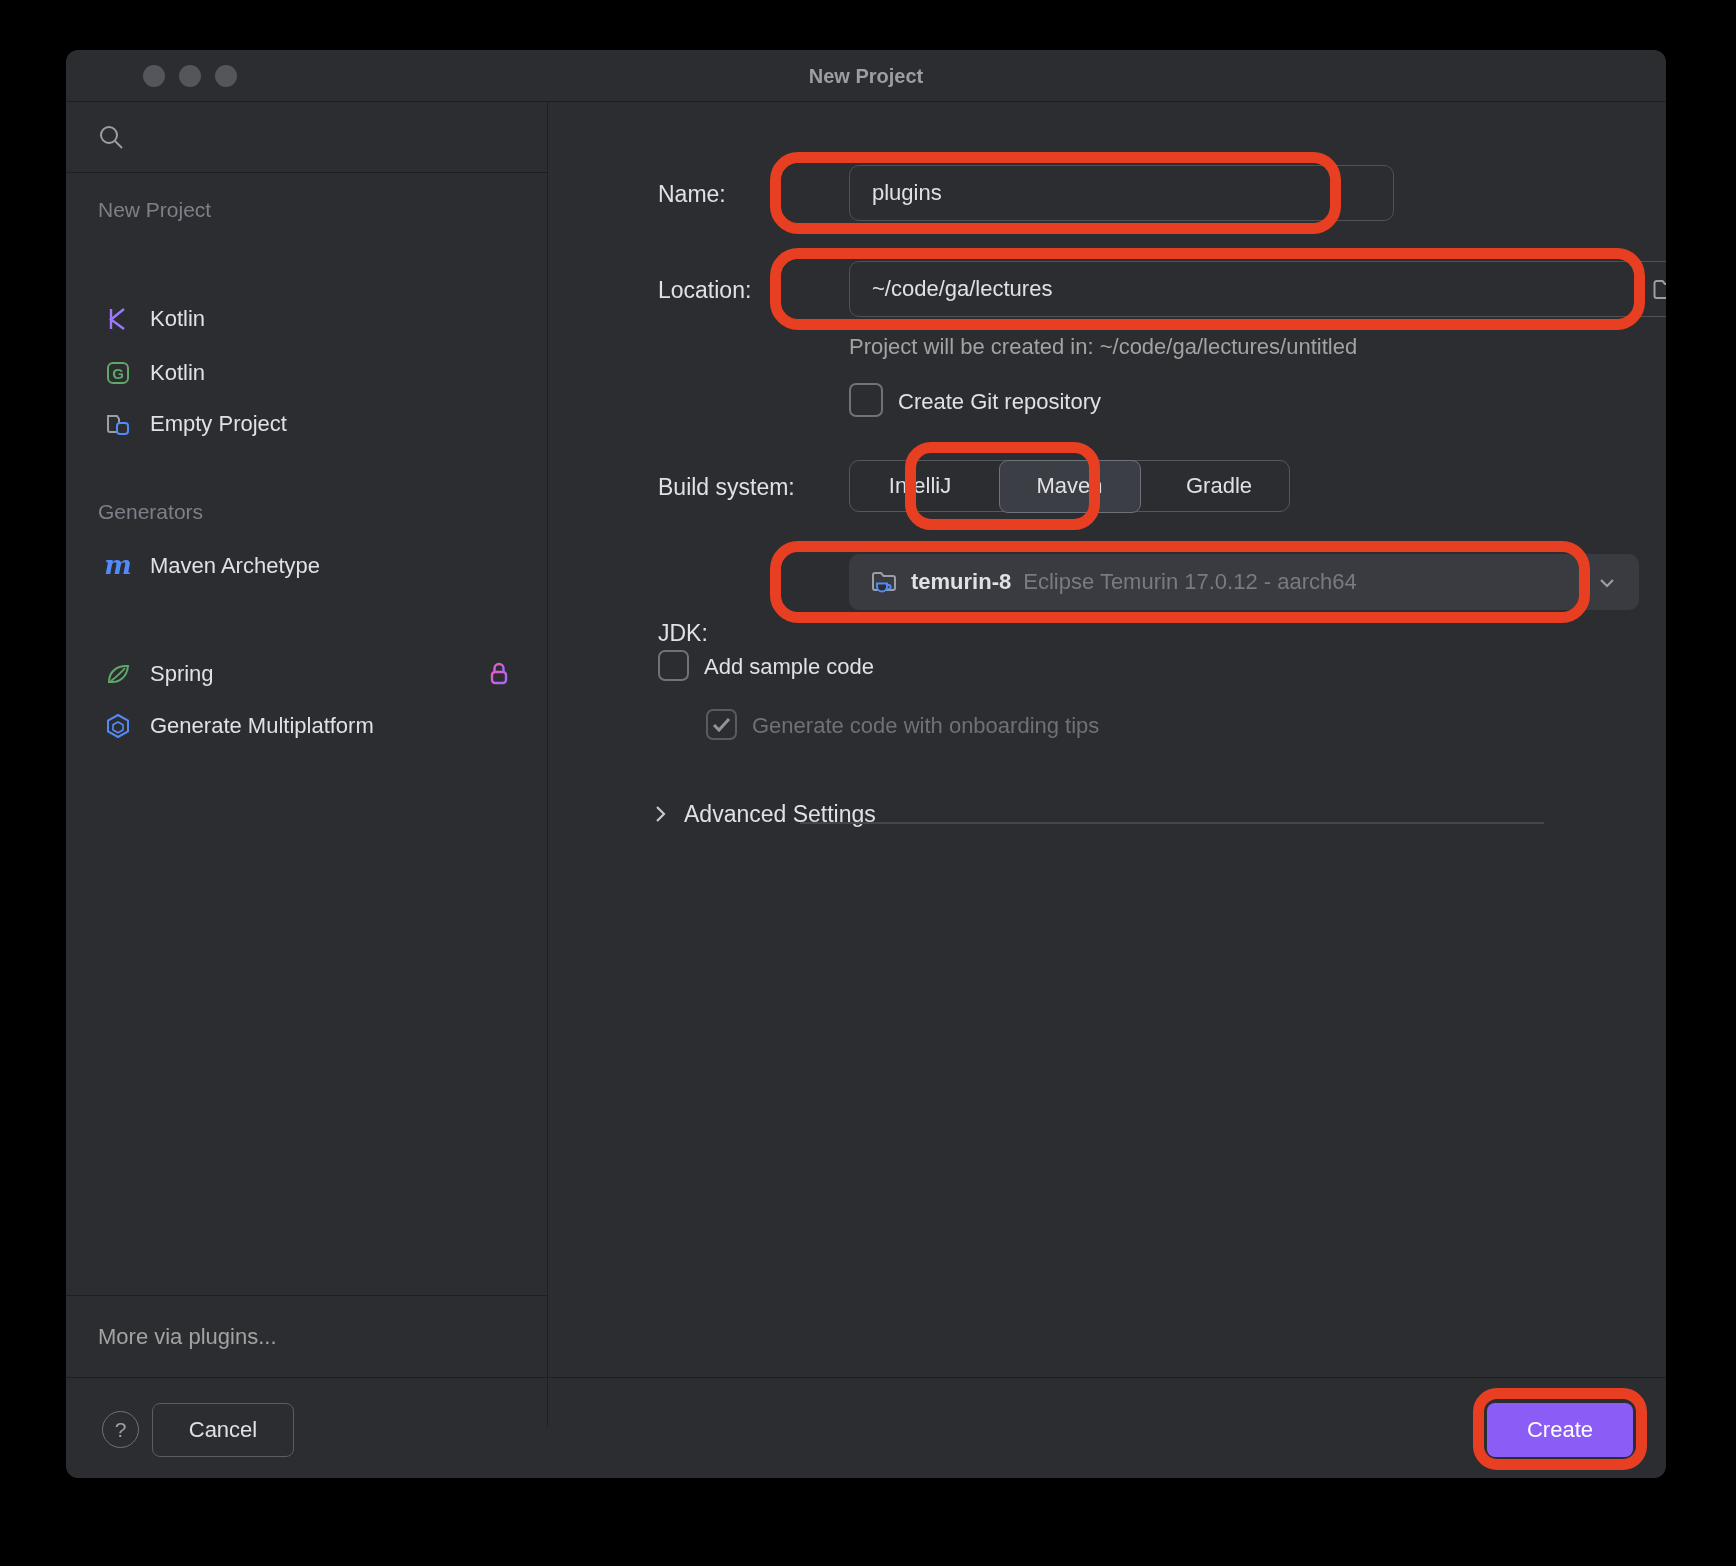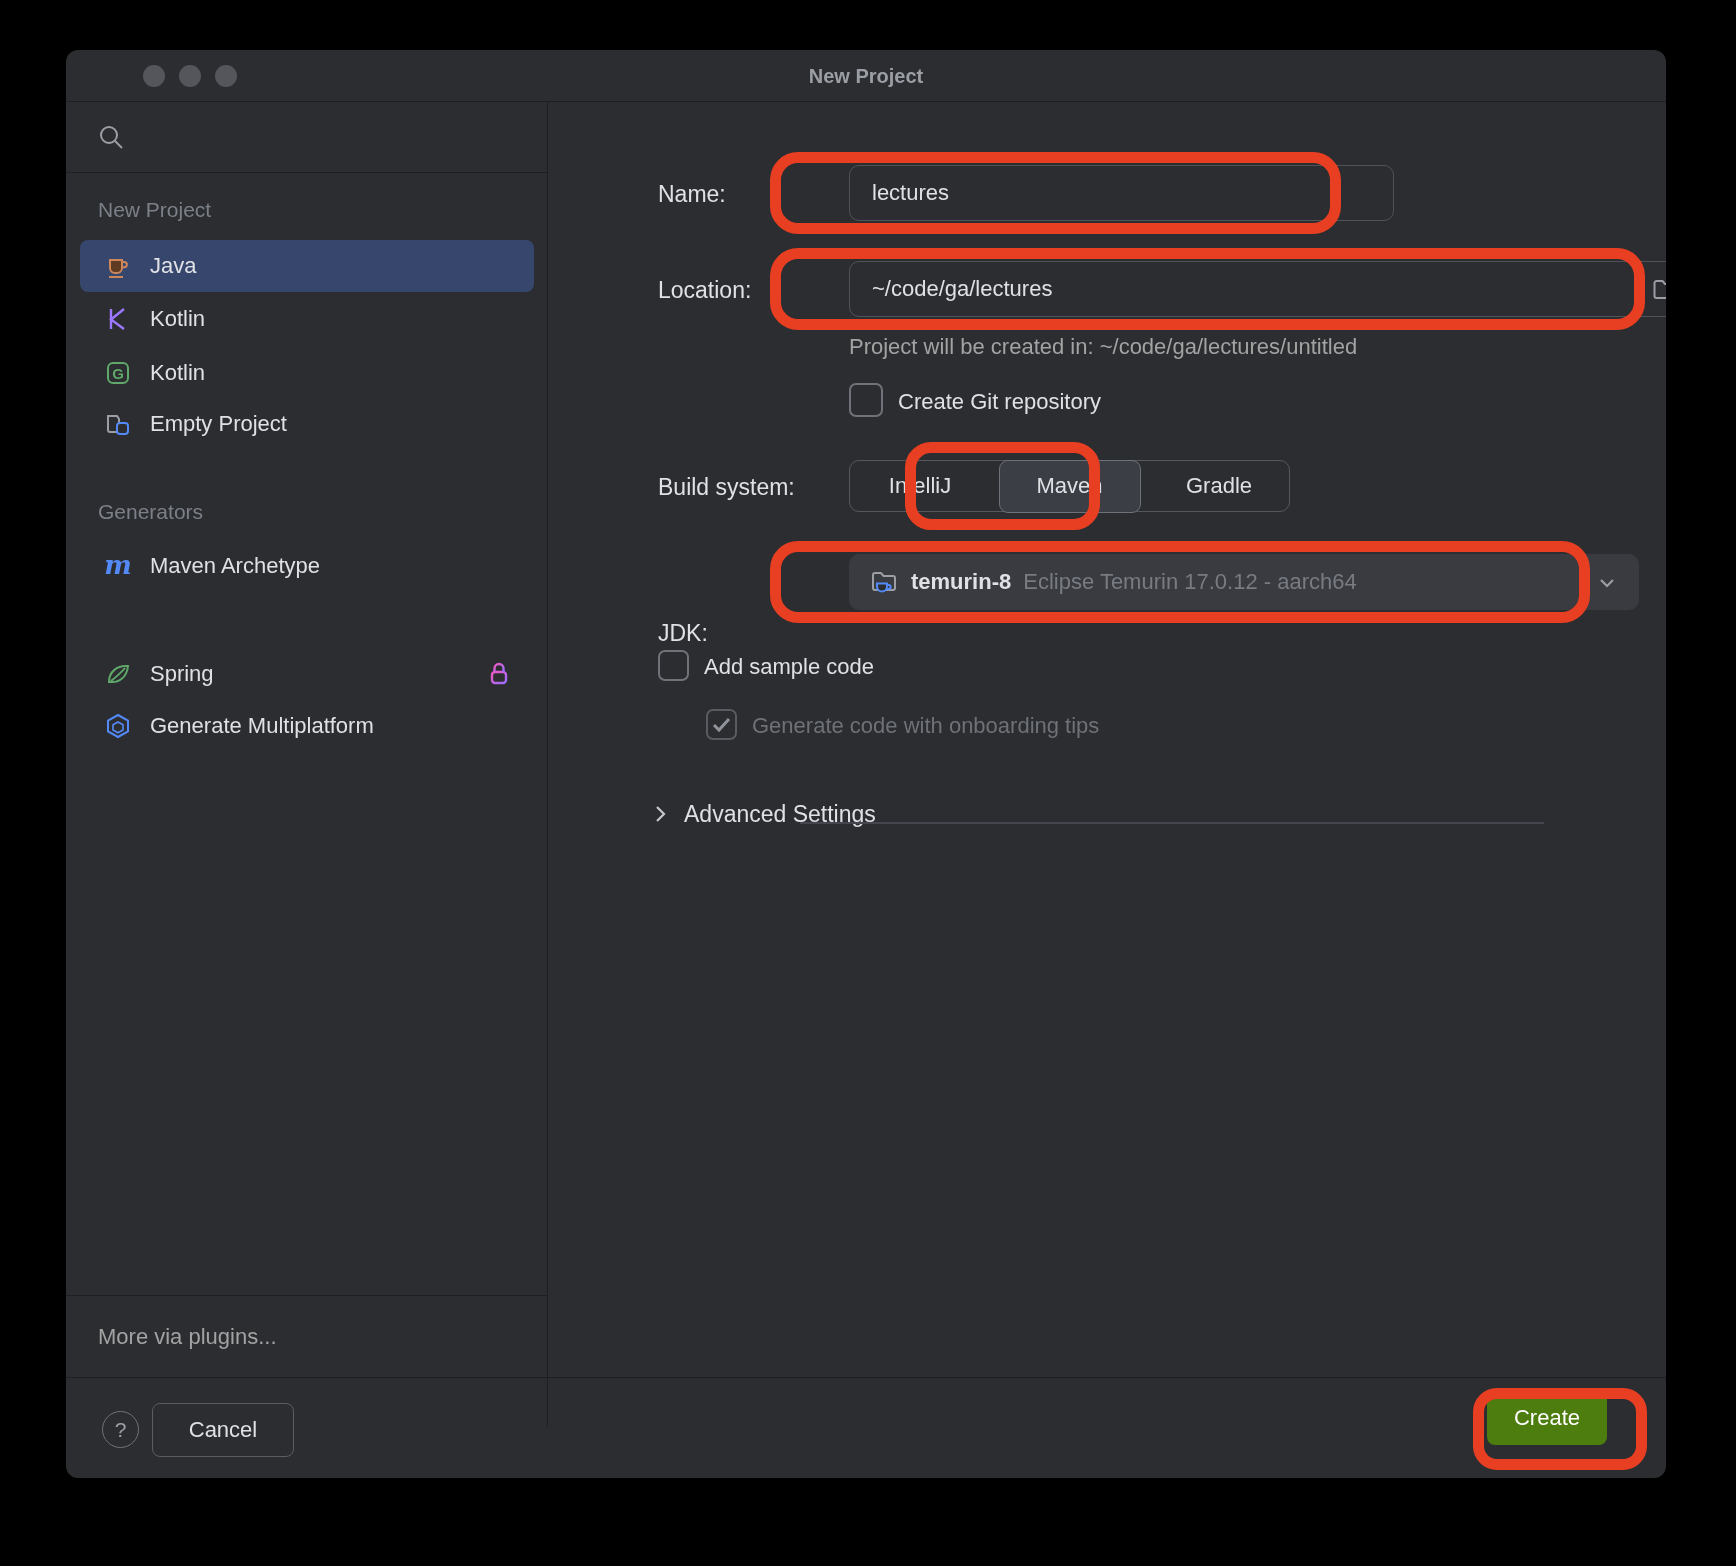--- a/index.html
+++ b/index.html
@@ -26,21 +26,21 @@
   .lockwrap{position:absolute;right:20px;top:11px;width:30px;height:30px;}
   .more-divider{position:absolute;left:0;top:1193px;width:100%;height:1px;background:#1e1f22;}
   .more-link{position:absolute;left:32px;top:1222px;font-size:22px;color:#a3a3a3;cursor:pointer;}
   
   .footer{position:absolute;left:0;top:1327px;width:100%;height:101px;border-top:1px solid #1e1f22;}
   .help-btn{position:absolute;left:36px;top:33px;width:37px;height:37px;border-radius:50%;
             border:1.5px solid #6f7278;color:#9da0a7;font-size:21px;display:flex;align-items:center;justify-content:center;}
   .btn{position:absolute;height:54px;border-radius:8px;font-size:22px;display:flex;
        align-items:center;justify-content:center;cursor:pointer;}
   .cancel-btn{left:86px;top:25px;width:142px;border:1.5px solid #5a5d63;color:#dfe1e5;background:transparent;}
-  .create-btn{left:1421px;top:13px;width:120px;background:#4d7c0f;color:#fff;border:none;}
+  .create-btn{left:1421px;top:25px;width:146px;background:#8b5cf6;color:#fff;border:none;}
   
   .main{position:absolute;left:482px;top:52px;width:1118px;height:1275px;}
   .flabel{position:absolute;left:110px;font-size:23px;color:#dfe1e5;}
   .input{position:absolute;left:301px;height:56px;border:1.5px solid #4f5359;border-radius:10px;
          background:transparent;display:flex;align-items:center;padding:0 22px;font-size:22px;color:#dfe1e5;}
   .hint{position:absolute;left:301px;font-size:22px;color:#a3a3a3;}
   .checkbox{position:absolute;border:2px solid #6f7379;border-radius:7px;background:transparent;}
   .cb-label{position:absolute;font-size:22px;color:#dfe1e5;}
   .segmented{position:absolute;left:301px;top:358px;width:441px;height:52px;display:flex;
              border:1.5px solid #55585e;border-radius:10px;gap:10px;}
@@ -73,30 +73,20 @@
     <div class="sidebar">
       <div class="search-row">
         <svg width="32" height="32" viewBox="0 0 32 32" fill="none" stroke="#9b9ea5" stroke-width="2">
           <circle cx="13" cy="13" r="8"></circle>
             <path d="M19 19 L26 26"></path>
         </svg>
       </div>
 
       <div class="side-header" style="top:96px">New Project</div>
 
-      <div class="side-item selected" style="top:138px">
-        <span class="ic">
-          <svg width="28" height="28" viewBox="0 0 28 28">
-            <path d="M6 8 h12 v8 a5 5 0 0 1 -5 5 h-2 a5 5 0 0 1 -5 -5 z" fill="#5f3b22" stroke="#cd8659" stroke-width="2"></path>
-            <path d="M18 10 h2.3 a2.6 2.6 0 0 1 0 5.2 H18" fill="none" stroke="#cd8659" stroke-width="2"></path>
-            <path d="M5 25 h14" stroke="#cd8659" stroke-width="2"></path>
-          </svg>
-        </span>
-        <span>Java</span>
-      </div>
 
       <div class="side-item" style="top:191px">
         <span class="ic">
           <svg width="28" height="28" viewBox="0 0 28 28" fill="none" stroke="#9d78fd" stroke-width="2.4">
             <path d="M7 4 v20 M20 4 L7 14.5 L20 24"></path>
           </svg>
         </span>
         <span>Kotlin</span>
       </div>
 
@@ -166,21 +156,21 @@
       </div>
 
       <div class="more-divider"></div>
       <div class="more-link">More via plugins...</div>
     </div>
 
     <div class="main">
 
       <div class="flabel" style="top:79px">Name:</div>
       <div class="input" style="top:63px;width:545px">
-        <span>lectures</span>
+        <span>plugins</span>
       </div>
 
       <div class="flabel" style="top:175px">Location:</div>
       <div class="input" style="top:159px;width:847px">
         <span>~/code/ga/lectures</span>
         <span style="position:absolute;right:16px;top:14px">
           <svg width="28" height="28" viewBox="0 0 28 28" fill="none" stroke="#9b9ea5" stroke-width="2">
             <path d="M3.5 7 a2 2 0 0 1 2 -2 h6 l2.5 3 h8.5 a2 2 0 0 1 2 2 v10 a2 2 0 0 1 -2 2 h-17 a2 2 0 0 1 -2 -2 z"></path>
           </svg>
         </span>

